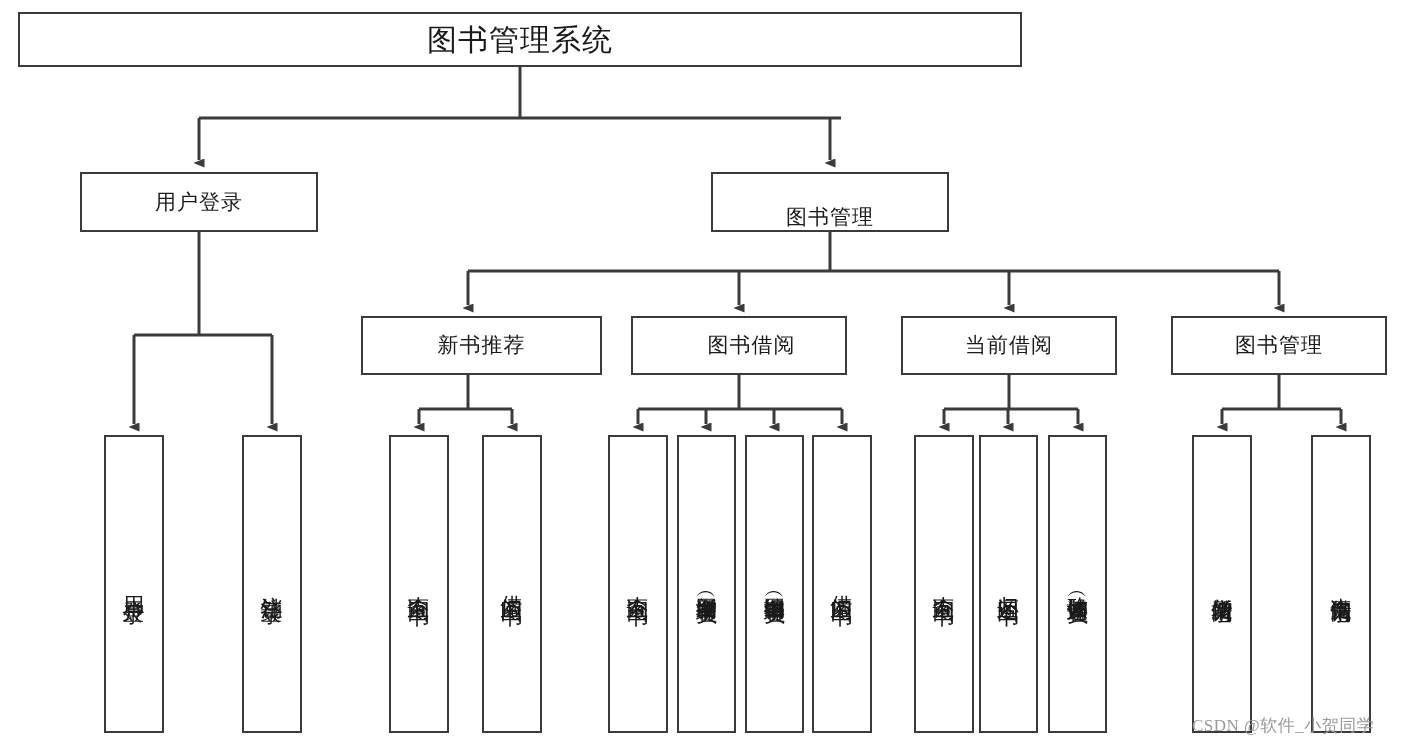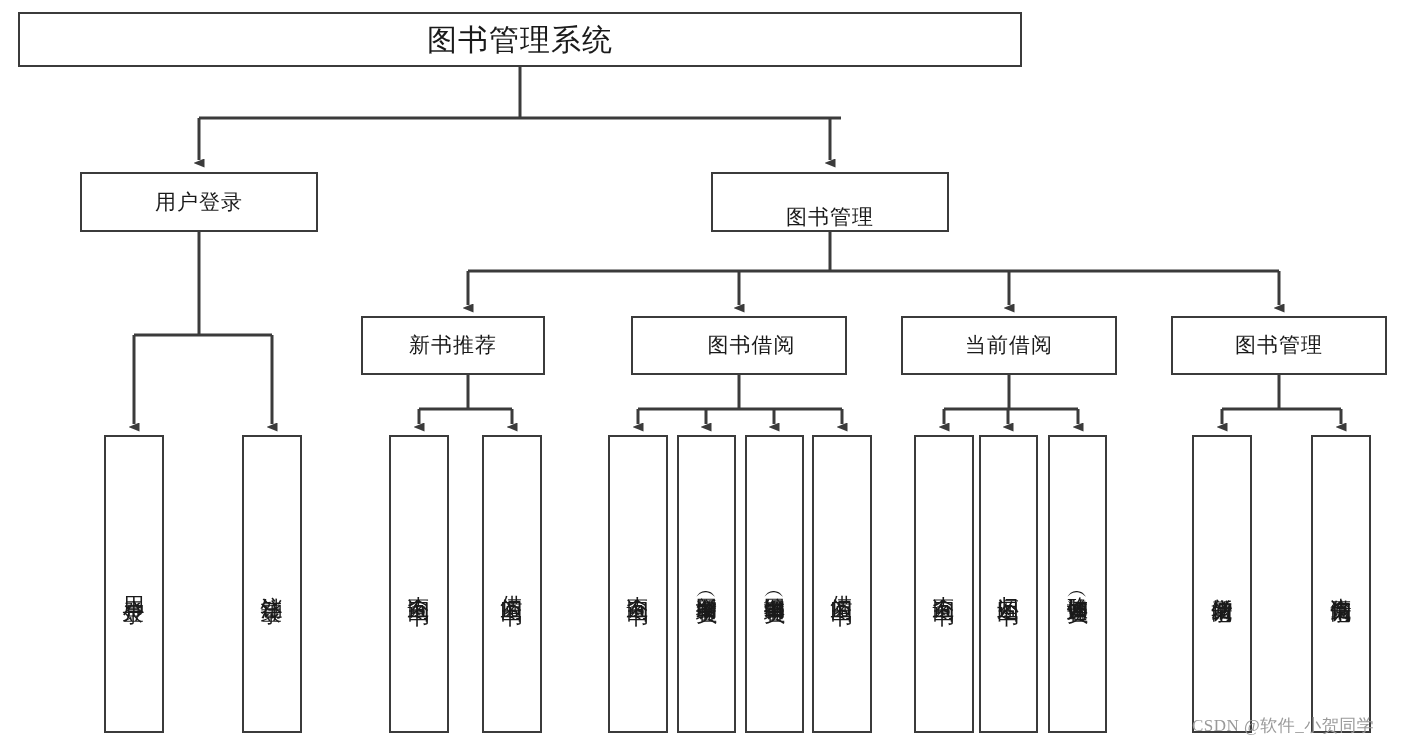--- a/index.html
+++ b/index.html
@@ -141,21 +141,21 @@
   </div>
 
   <div class="node horiz" style="left:80px; top:172px; width:238px; height:60px;">
     <span class="label">用户登录</span>
   </div>
 
   <div class="node horiz" style="left:711px; top:172px; width:238px; height:60px;align-items:flex-end;">
     <span class="label">图书管理</span>
   </div>
 
-  <div class="node horiz" style="left:361px; top:316px; width:184px; height:59px;">
+  <div class="node horiz" style="left:361px; top:316px; width:241px; height:59px;">
     <span class="label">新书推荐</span>
   </div>
 
   <div class="node horiz" style="left:631px; top:316px; width:216px; height:59px;padding-left:25px;">
     <span class="label">图书借阅</span>
   </div>
 
   <div class="node horiz" style="left:901px; top:316px; width:216px; height:59px;">
     <span class="label">当前借阅</span>
   </div>

